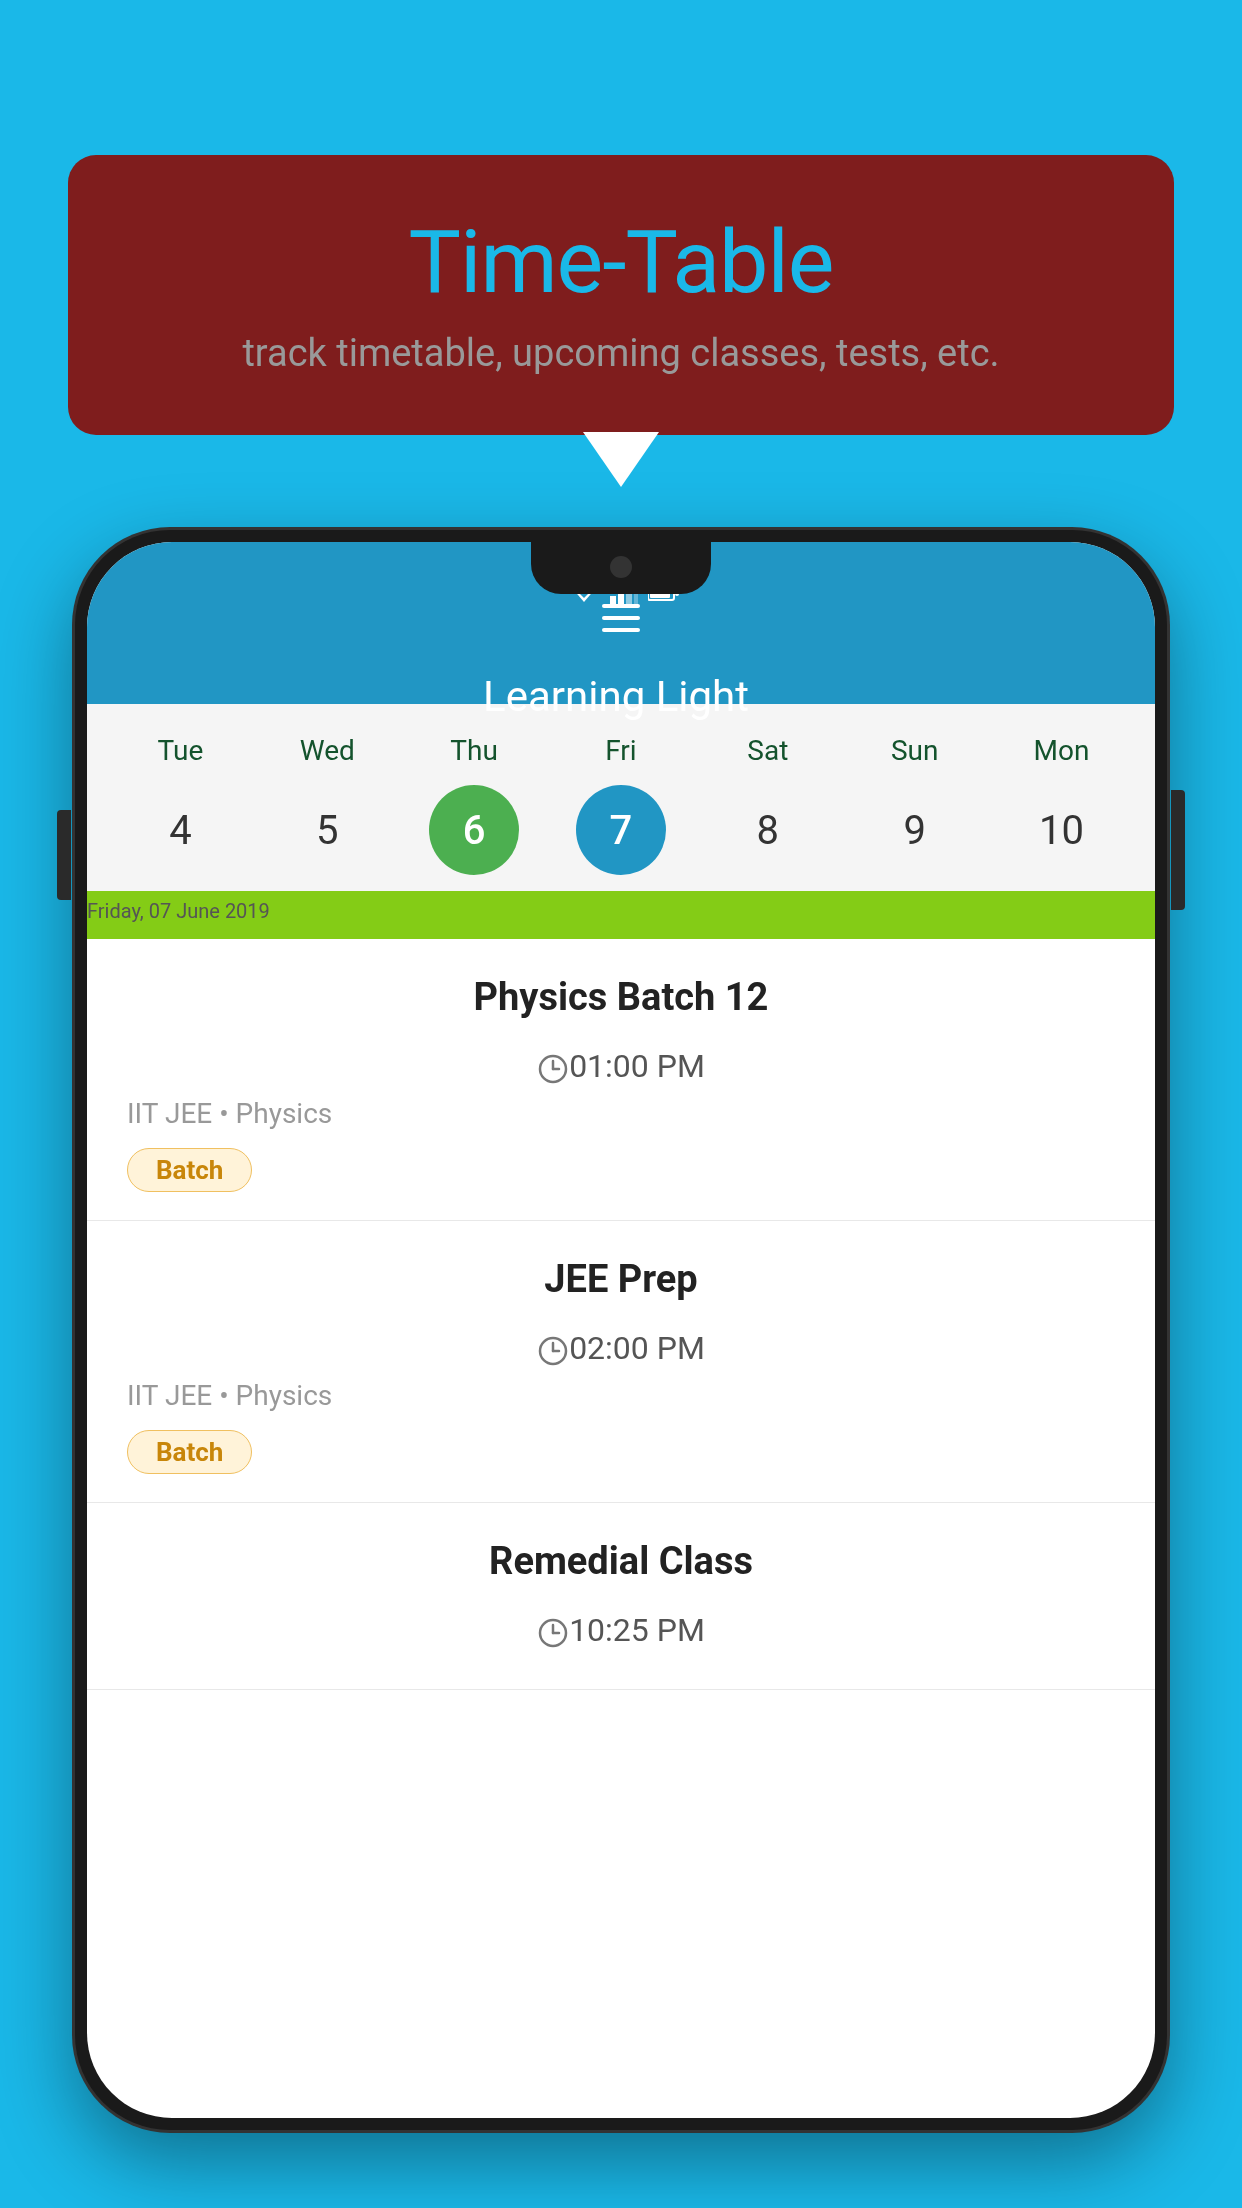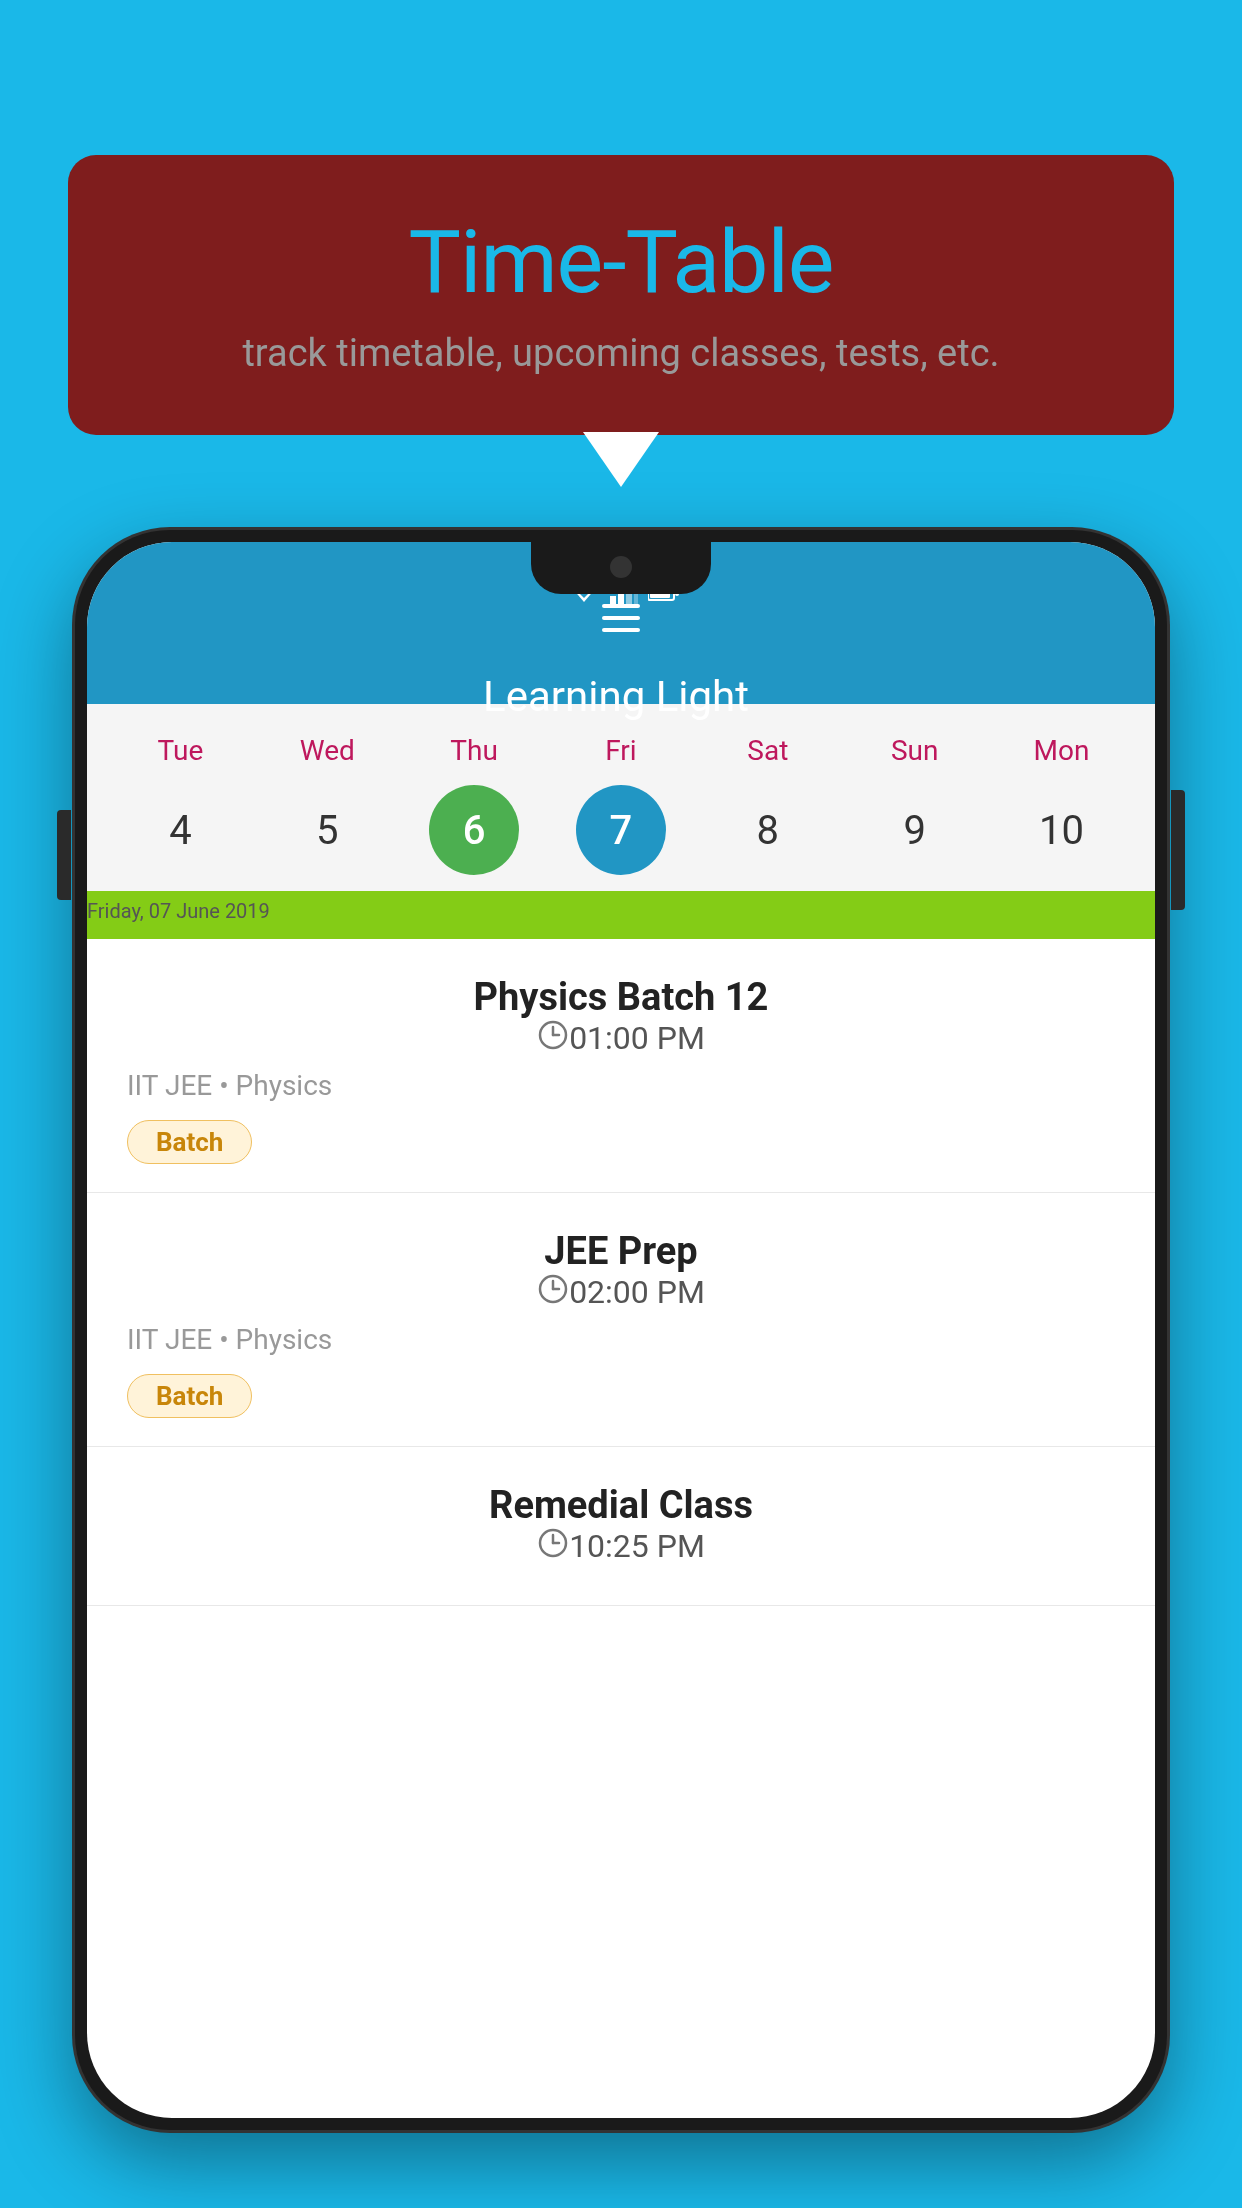--- a/index.html
+++ b/index.html
@@ -199,21 +199,21 @@
     }
 
     .calendar-days-header {
       display: flex;
       justify-content: space-around;
       padding: 10px 20px;
     }
 
     .day-name {
       font-size: 28px;
-      color: #be185d;
+      color: #14532d;
       text-align: center;
       width: 90px;
     }
 
     .calendar-dates {
       display: flex;
       justify-content: space-around;
       padding: 8px 20px 16px;
       align-items: center;
     }
@@ -270,23 +270,24 @@
     }
 
     .schedule-item-title {
       font-size: 38px;
       font-weight: 700;
       color: #222;
     }
 
     .schedule-item-time {
       display: flex;
-      align-items: flex-start;
+      align-items: flex-end;
       color: #555;
       font-size: 32px;
+      margin-top: 28px;
     }
 
     .schedule-item-subtitle {
       font-size: 28px;
       color: #999;
       margin-bottom: 18px;
     }
 
     .batch-badge {
       display: inline-block;

